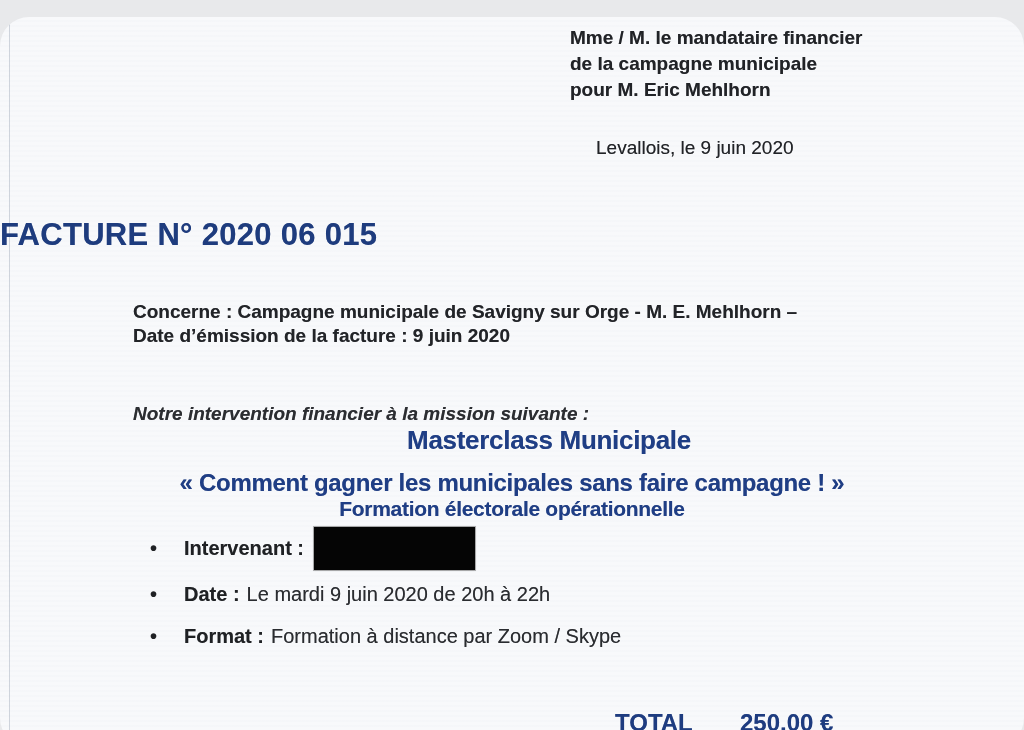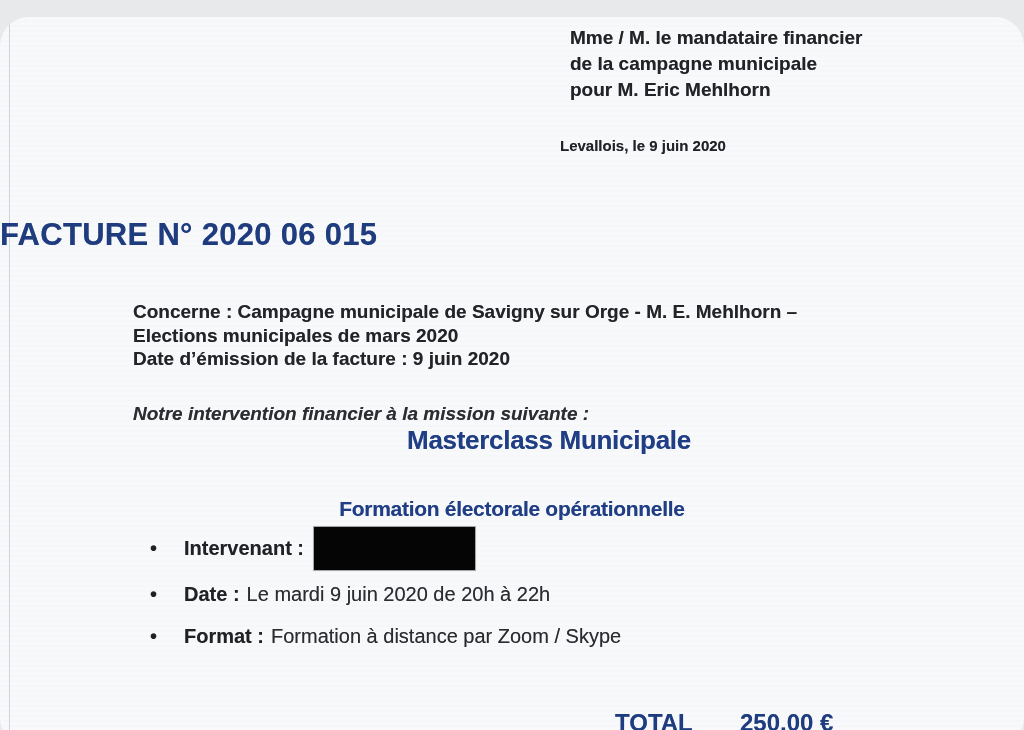--- a/index.html
+++ b/index.html
@@ -27,22 +27,22 @@
   .recipient {
     position: absolute;
     left: 570px; top: 8px;
     font-size: 19px; font-weight: 700;
     line-height: 26px;
     color: #212327;
     white-space: nowrap;
   }
   .dateline {
     position: absolute;
-    left: 560px; top: 120px;
-    font-size: 15px; font-weight: 700;
+    left: 596px; top: 120px;
+    font-size: 19px; font-weight: 400;
     color: #212327;
     white-space: nowrap;
   }
   .invoice-title {
     position: absolute;
     left: 0; top: 200px;
     width: 1008px;
     text-align: left;
     font-size: 31px; font-weight: 700;
     letter-spacing: 0.3px;
@@ -119,27 +119,27 @@
     <div>de la campagne municipale</div>
     <div>pour M. Eric Mehlhorn</div>
   </div>
 
   <div class="dateline soft">Levallois, le 9 juin 2020</div>
 
   <div class="invoice-title blue-soft">FACTURE N° 2020 06 015</div>
 
   <div class="concerns soft">
     <div>Concerne : Campagne municipale de Savigny sur Orge - M. E. Mehlhorn –</div>
-    <div>Elections municipales de mars 2020</div>
     <div>Date d’émission de la facture : 9 juin 2020</div>
   </div>
 
   <div class="mission-intro soft">Notre intervention financier à la mission suivante :</div>
 
   <div class="mc-line mc-heading blue-soft">Masterclass Municipale</div>
+  <div class="mc-line mc-subheading blue-soft">« Comment gagner les municipales sans faire campagne ! »</div>
   <div class="mc-line mc-tagline blue-soft">Formation électorale opérationnelle</div>
 
   <div class="detail-row row-intervenant">
     <span class="bullet">•</span>
     <span class="label soft">Intervenant :</span>
     <span class="redaction-box"></span>
   </div>
 
   <div class="detail-row row-date">
     <span class="bullet">•</span>

